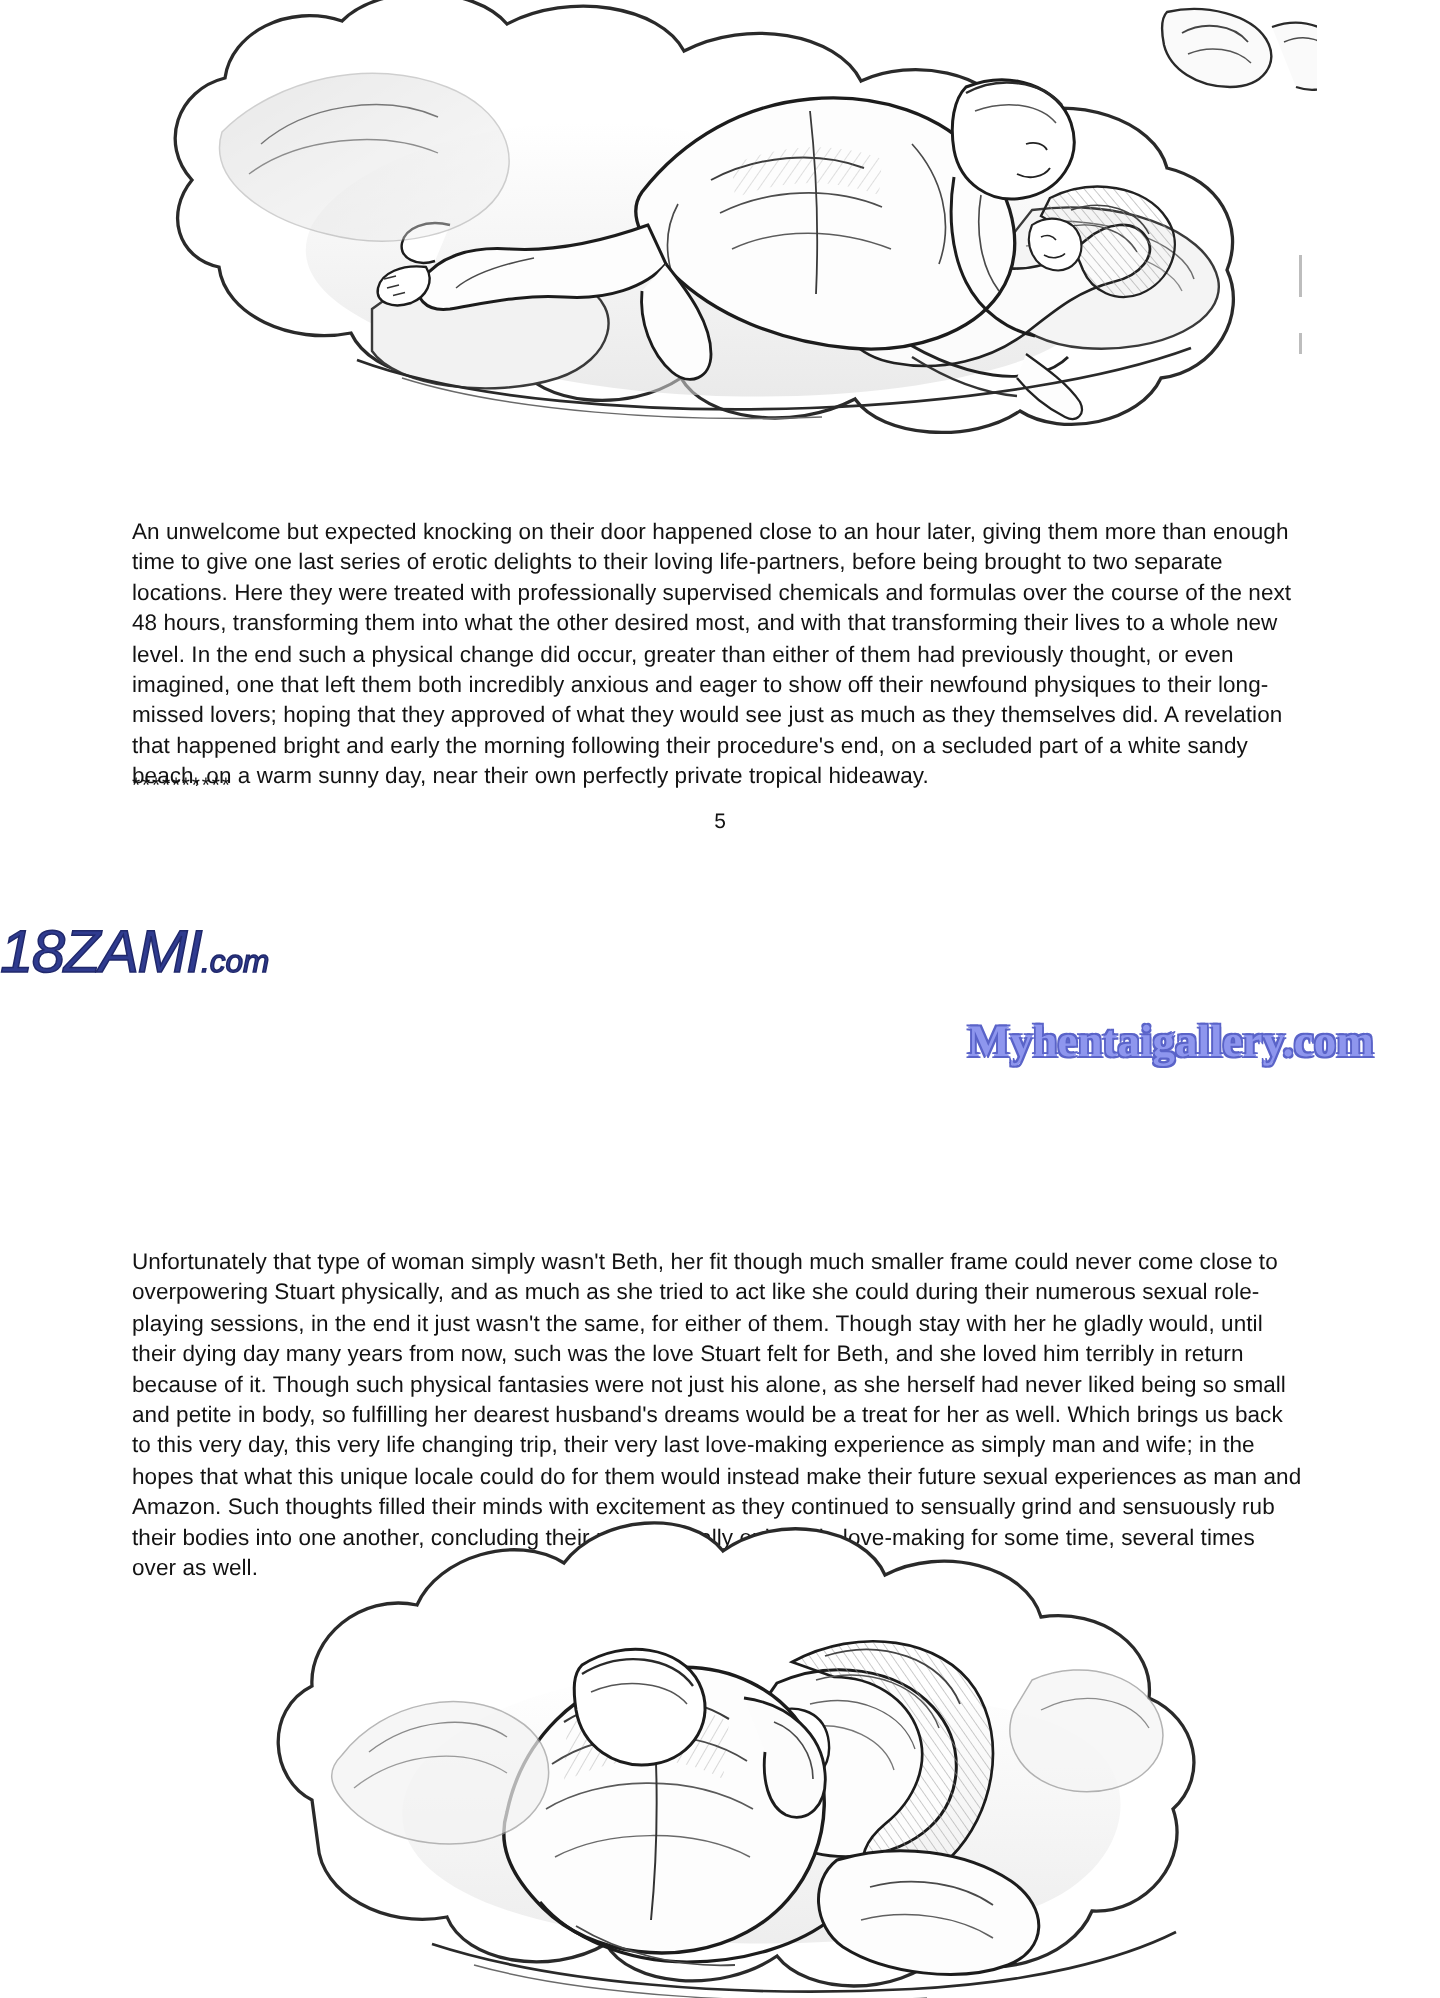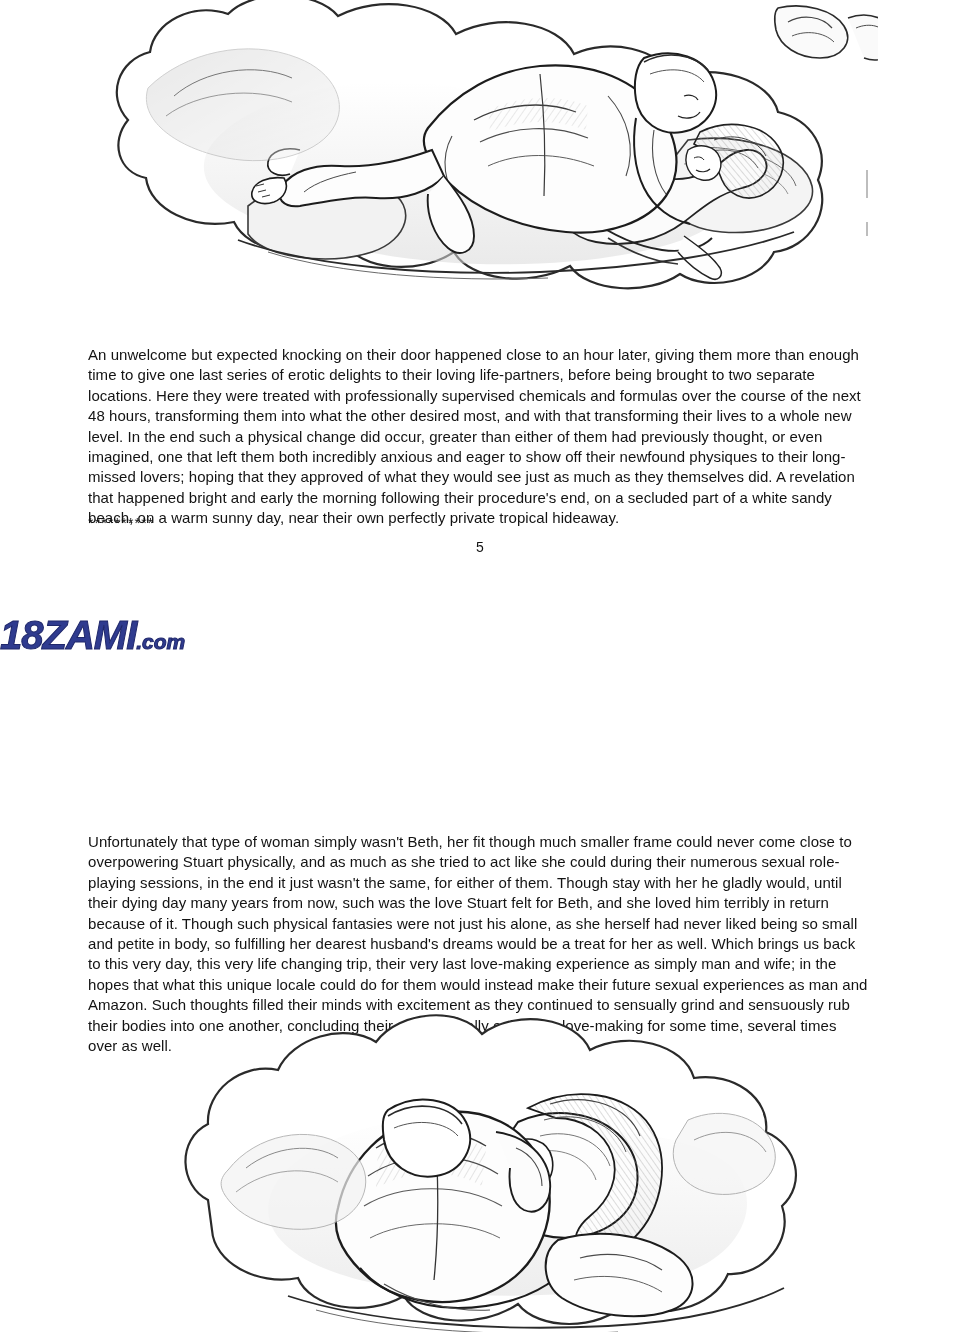--- a/index.html
+++ b/index.html
@@ -88,21 +88,21 @@
     position: absolute;
     left: 0px;
     top: 612px;
     height: 46px;
     display: flex;
     align-items: center;
     user-select: none;
   }
   .wm-left-text {
     font-family: "Liberation Sans", sans-serif;
-    font-weight: bold;
+    font-weight: normal;
     font-style: italic;
     font-size: 40px;
     letter-spacing: -1px;
     color: #2f3b8f;
     -webkit-text-stroke: 1px #20286b;
     line-height: 1;
     white-space: nowrap;
   }
   .wm-left-text .dom {
     font-size: 21px;
@@ -257,20 +257,23 @@
   <div class="separator">**********</div>
 
   <div class="page-number">5</div>
 
   <div class="wm-left">
     <div class="wm-left-text">
       <span>18ZAMI</span><span class="dom">.com</span>
     </div>
   </div>
 
+  <div class="wm-right">
+    <div class="wm-right-text">Myhentaigallery.com</div>
+  </div>
 
   <div class="body-text text-block-2">Unfortunately that type of woman simply wasn't Beth, her fit though much smaller frame could never come close to overpowering Stuart physically, and as much as she tried to act like she could during their numerous sexual role-playing sessions, in the end it just wasn't the same, for either of them. Though stay with her he gladly would, until their dying day many years from now, such was the love Stuart felt for Beth, and she loved him terribly in return because of it.   Though such physical fantasies were not just his alone, as she herself had never liked being so small and petite in body, so fulfilling her dearest husband's dreams would be a treat for her as well.   Which brings us back to this very day, this very life changing trip, their very last love-making experience as simply man and wife; in the hopes that what this unique locale could do for them would instead make their future sexual experiences as man and Amazon.   Such thoughts filled their minds with excitement as they continued to sensually grind and sensuously rub their bodies into one another, concluding their most sexually enjoyable love-making for some time, several times over as well.</div>
 
   <div class="illustration ill-bottom">
     <svg class="ill-canvas" viewBox="0 0 790 332" xmlns="http://www.w3.org/2000/svg">
       <defs>
         <pattern id="hatch3" width="6" height="6" patternUnits="userSpaceOnUse" patternTransform="rotate(30)">
           <line x1="0" y1="0" x2="0" y2="6" stroke="#707070" stroke-width="0.9"></line>
         </pattern>
         <pattern id="hatch4" width="5" height="5" patternUnits="userSpaceOnUse" patternTransform="rotate(-35)">

